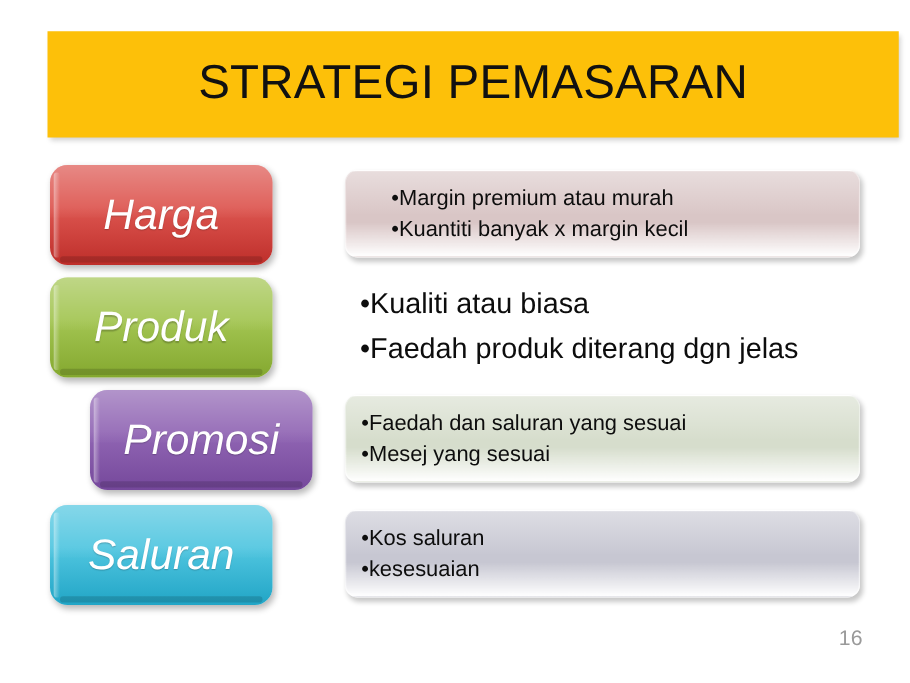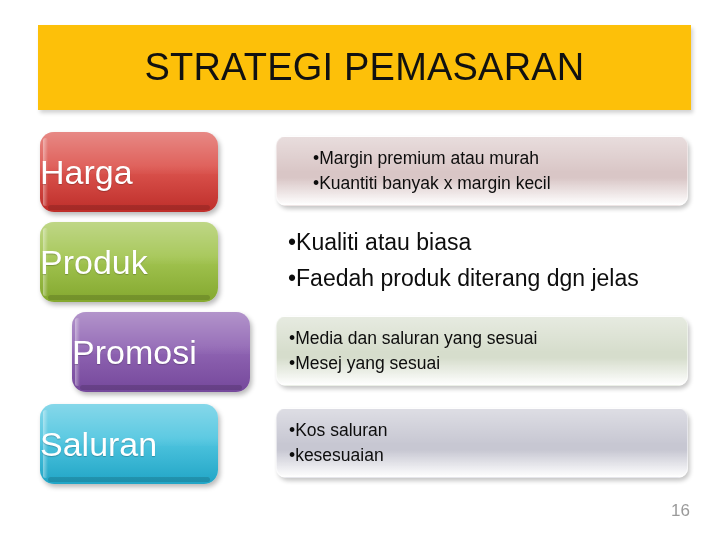--- a/index.html
+++ b/index.html
@@ -70,22 +70,23 @@
   .chip {
     position: absolute;
     left: 40px;
     top: 0;
     width: 178px;
     height: 80px;
     border-radius: 14px;
     box-shadow: 2px 3px 5px rgba(0,0,0,0.28);
     display: flex;
     align-items: center;
-    justify-content: flex-start;
+    justify-content: center;
     overflow: hidden;
+    font-style: italic;
   }
   .chip .chip-gloss {
     position: absolute;
     left: 0; right: 0; top: 0;
     height: 52%;
     background: linear-gradient(to bottom, rgba(255,255,255,0.30), rgba(255,255,255,0.02));
     pointer-events: none;
   }
   .chip .chip-edge-l {
     position: absolute;
@@ -168,21 +169,21 @@
     font-size: 17px;
     color: #9a9a9a;
     font-family: "Liberation Sans", sans-serif;
   }
 </style>
 </head>
 <body>
 
 <div class="slide" style="background: rgb(255, 255, 255);">
 
-  <div class="title-banner" style="background: rgb(253, 192, 9);">
+  <div class="title-banner" style="background: rgb(253, 192, 9); padding-left: 28px;">
     <div class="title-text">STRATEGI PEMASARAN</div>
   </div>
 
   <div class="rows">
 
     <div class="row row-0">
       <div class="chip" style="background: linear-gradient(rgb(221, 86, 80) 0%, rgb(221, 86, 80) 42%, rgb(190, 46, 42) 100%);">
         <div class="chip-gloss"></div>
         <div class="chip-edge-l"></div>
         <div class="chip-edge-b"></div>
@@ -219,21 +220,21 @@
     <div class="row row-2">
       <div class="chip" style="background: linear-gradient(rgb(145, 102, 180) 0%, rgb(145, 102, 180) 42%, rgb(117, 72, 155) 100%); margin-left: 32px;">
         <div class="chip-gloss"></div>
         <div class="chip-edge-l"></div>
         <div class="chip-edge-b"></div>
         <span class="chip-label">Promosi</span>
       </div>
       <div class="panel has-bg" style="background: linear-gradient(rgb(214, 221, 204) 0%, rgb(214, 221, 204) 60%, rgba(255, 255, 255, 0.55) 100%);">
         <div class="panel-gloss"></div>
         <div class="bullet-line">
-          <span class="bullet-mark">• </span><span>Media  dan saluran yang sesuai</span>
+          <span class="bullet-mark">• </span><span>Faedah  dan saluran yang sesuai</span>
         </div>
         <div class="bullet-line">
           <span class="bullet-mark">• </span><span>Mesej yang sesuai</span>
         </div>
       </div>
     </div>
 
     <div class="row row-3">
       <div class="chip" style="background: linear-gradient(rgb(81, 198, 224) 0%, rgb(81, 198, 224) 42%, rgb(33, 165, 198) 100%);">
         <div class="chip-gloss"></div>

